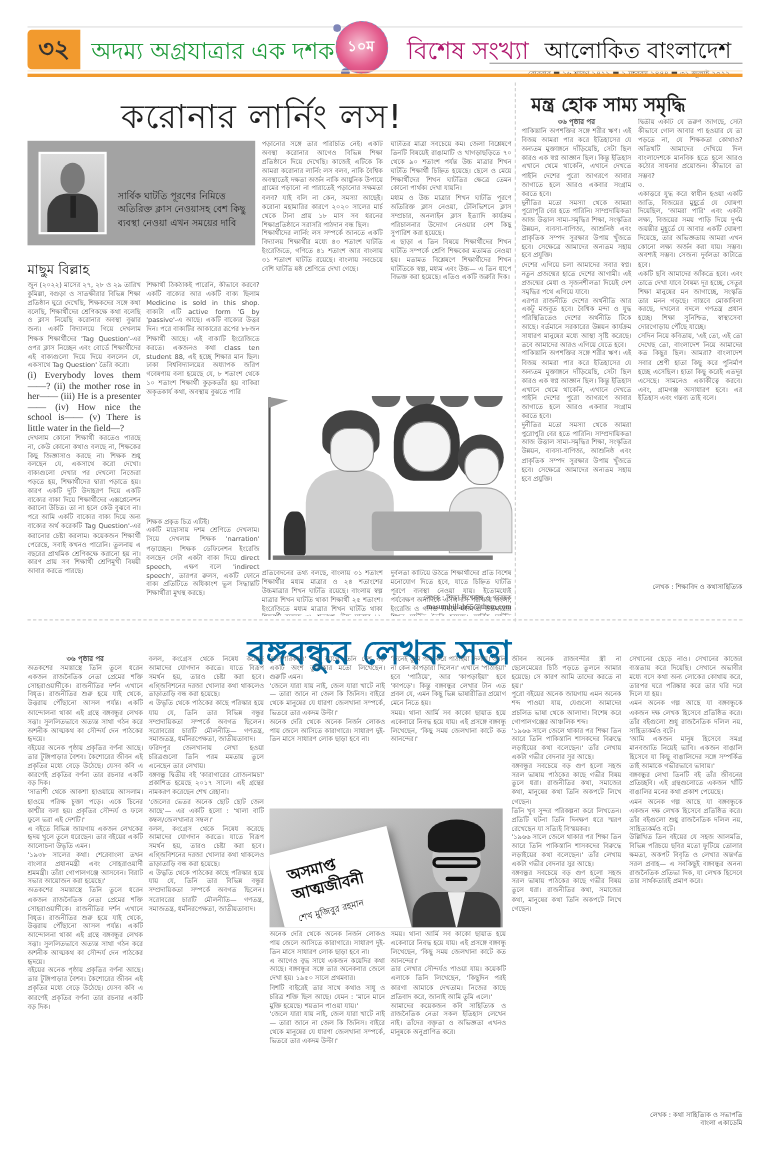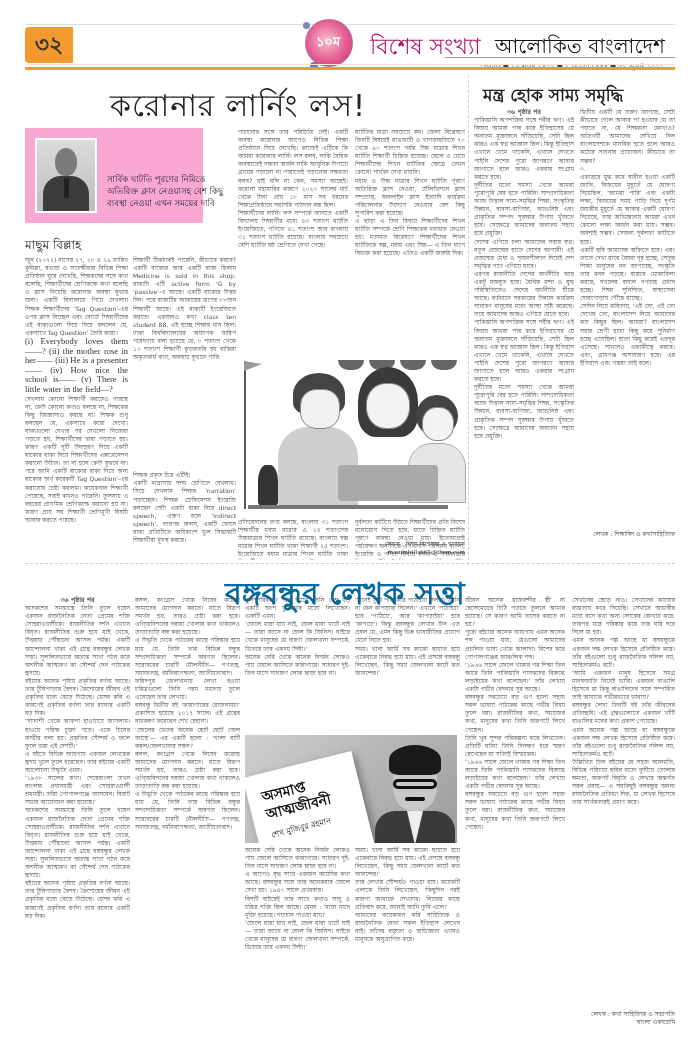--- a/index.html
+++ b/index.html
@@ -16,21 +16,21 @@
   .badge span { position: absolute; left: 10px; top: 12px; color: #fff; font-size: 13px; font-weight: bold; }
   .special-issue { position: absolute; left: 345px; top: 4px; color: #b0186e; font-size: 22px; white-space: nowrap; }
   .paper-name { position: absolute; left: 470px; top: 6px; color: #111; font-size: 20px; font-weight: normal; white-space: nowrap; }
   .mast-rule { position: absolute; left: 420px; top: 32px; width: 230px; height: 1px; background: #999; }
   .dateline { position: absolute; left: 455px; top: 37px; font-size: 6.5px; color: #444; white-space: nowrap; }
   .orange-bar { position: absolute; left: 25px; top: 67px; width: 650px; height: 3px; background: #f29a2e; }
   .orange-thin { position: absolute; left: 25px; top: 64px; width: 650px; height: 1px; background: #fde7c7; }
 
   
   .a1-title { position: absolute; left: 110px; top: 82px; font-size: 30px; font-weight: normal; color: #222; white-space: nowrap; letter-spacing: 1px; }
-  .a1-pull { position: absolute; left: 25px; top: 128px; width: 178px; height: 95px; background: #f9a8d4; }
+  .a1-pull { position: absolute; left: 25px; top: 128px; width: 207px; height: 95px; background: #a3a3a3; }
   .author-photo { position: absolute; left: 10px; top: 10px; width: 62px; height: 75px; background: #fff; padding: 2px; }
   .author-photo .bg { width: 100%; height: 100%; background: linear-gradient(180deg, #dcdcdc 0%, #bdbdbd 100%); position: relative; overflow: hidden; }
   .author-photo .head { position: absolute; left: 18px; top: 8px; width: 22px; height: 28px; border-radius: 50% 50% 45% 45%; background: #7a7a7a; }
   .author-photo .body { position: absolute; left: 6px; top: 36px; width: 46px; height: 40px; border-radius: 18px 18px 0 0; background: #3c3c3c; }
   .author-photo .tie { position: absolute; left: 27px; top: 38px; width: 5px; height: 20px; background: #222; }
   .pull-quote { position: absolute; left: 82px; top: 45px; width: 125px; font-size: 8.5px; line-height: 12px; color: #222; }
   .byline { position: absolute; left: 25px; top: 236px; font-size: 12px; color: #222; }
 
   .col { position: absolute; font-size: 6px; line-height: 8.1px; color: #555; text-align: justify; overflow: hidden; }
   .col p { margin-bottom: 0; }
@@ -72,20 +72,21 @@
   .portrait .glasses { position: absolute; left: 18px; top: 34px; width: 44px; height: 10px; border: 3px solid #111; border-radius: 5px; }
   .portrait .mous { position: absolute; left: 30px; top: 52px; width: 20px; height: 4px; background: #111; border-radius: 2px; }
   .portrait .coat { position: absolute; left: 0; top: 66px; width: 80px; height: 40px; background: #3a3a3a; border-radius: 20px 20px 0 0; }
   .portrait .shirt { position: absolute; left: 32px; top: 66px; width: 16px; height: 34px; background: #eee; clip-path: polygon(0 0,100% 0,50% 100%); }
 </style>
 </head>
 <body>
 
 <div class="masthead">
   <div class="page-num">৩২</div>
+  <div class="series-title">অদম্য অগ্রযাত্রার এক দশক</div>
   <div class="badge">
       <span>১০ম</span>
     </div>
   <div class="special-issue">বিশেষ সংখ্যা</div>
   <div class="paper-name">আলোকিত বাংলাদেশ</div>
   <div class="mast-rule"></div>
   <div class="dateline">রোববার  ■  ১৬ শ্রাবণ ১৪২৯  ■  ১ মহররম ১৪৪৪  ■  ৩১ জুলাই ২০২২</div>
 </div>
 <div class="orange-thin"></div>
 <div class="orange-bar"></div>

